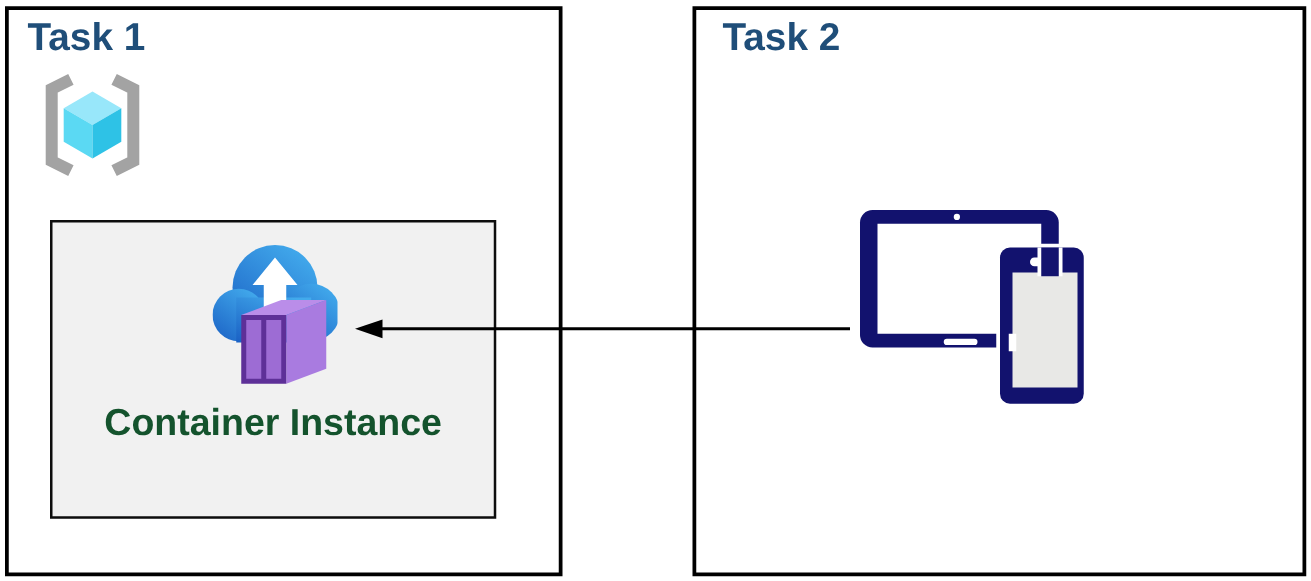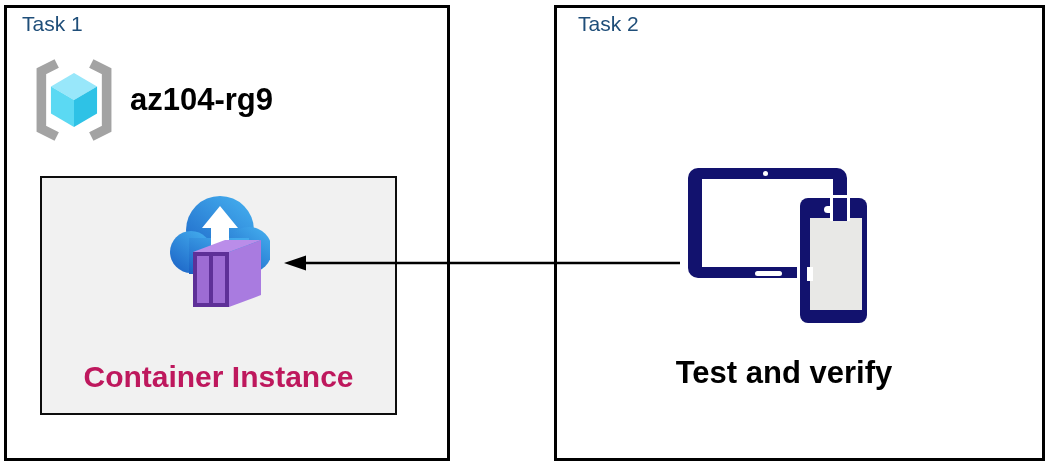--- a/index.html
+++ b/index.html
@@ -3,32 +3,32 @@
 <meta charset="utf-8">
 <style>
   html,body{margin:0;padding:0;background:#fff;}
   .canvas{
     position:relative;width:1049px;height:465px;background:#fff;overflow:hidden;
     font-family:"Liberation Sans",sans-serif;
   }
   .task-box{position:absolute;background:#fff;border:3px solid #000;box-sizing:border-box;}
   .task1-box{left:4px;top:5px;width:446px;height:456px;}
   .task2-box{left:554px;top:5px;width:491px;height:456px;}
-  .task-title{position:absolute;font-size:21px;font-weight:normal;color:#1F4E79;white-space:nowrap;}
+  .task-title{position:absolute;font-size:31px;font-weight:bold;color:#1F4E79;white-space:nowrap;}
   .t1-title{left:22px;top:12px;}
   .t2-title{left:578px;top:12px;text-align:right;}
   .rg-icon{position:absolute;left:26px;top:54px;width:96px;height:92px;}
   .rg-name{position:absolute;left:130px;top:82px;font-size:31px;font-weight:bold;color:#000;white-space:nowrap;}
   .inner-box{
     position:absolute;left:40px;top:176px;width:357px;height:239px;
     background:#F1F1F1;border:2px solid #0d0d0d;box-sizing:border-box;
   }
   .ci-icon{position:absolute;left:170px;top:188px;width:100px;height:125px;}
   .ci-label{position:absolute;left:40px;top:322px;width:357px;text-align:center;
-    font-size:30px;font-weight:bold;color:#be185d;white-space:nowrap;margin-top:38px;}
+    font-size:30px;font-weight:bold;color:#14532d;white-space:nowrap;}
   
   .tablet{position:absolute;left:688px;top:168px;width:159px;height:110px;background:#12126E;border-radius:10px;}
   .tablet-screen{position:absolute;left:702px;top:179px;width:131px;height:88px;background:#fff;}
   .tablet-camera{position:absolute;left:763px;top:171px;width:5px;height:5px;border-radius:50%;background:#fff;}
   .tablet-home{position:absolute;left:755px;top:271px;width:27px;height:5px;border-radius:3px;background:#fff;}
   .phone-outline{position:absolute;left:797px;top:195px;width:73px;height:131px;background:#fff;border-radius:11px;}
   .phone{position:absolute;left:800px;top:198px;width:67px;height:125px;background:#12126E;border-radius:8px;}
   .phone-screen{position:absolute;left:810px;top:218px;width:52px;height:92px;background:#E8E8E6;}
   .phone-speaker{position:absolute;left:824px;top:206px;width:15px;height:7px;border-radius:4px;background:#fff;}
   .bezel-cross{position:absolute;left:830px;top:198px;width:20px;height:23px;background:#fff;}
@@ -46,21 +46,20 @@
   <div class="task-box task1-box"></div>
   <div class="task-title t1-title">Task 1</div>
 
   <svg class="rg-icon" viewBox="0 0 100 90">
     <path d="M32,7 L16,15 L16,75 L32,83" fill="none" stroke="#A3A3A3" stroke-width="10"></path>
     <path d="M68,7 L84,15 L84,75 L68,83" fill="none" stroke="#A3A3A3" stroke-width="10"></path>
     <polygon points="50,17 74,31 50,45 26,31" fill="#98E7FA"></polygon>
     <polygon points="26,31 50,45 50,73 26,59" fill="#5BD9F3"></polygon>
     <polygon points="74,31 50,45 50,73 74,59" fill="#2EC2E6"></polygon>
   </svg>
-  <div class="rg-name">az104-rg9</div>
 
   <div class="inner-box"></div>
   <svg class="ci-icon" viewBox="0 0 100 125">
     <defs>
       <linearGradient id="cloudGrad" x1="0" y1="1" x2="0.75" y2="0">
         <stop offset="0" stop-color="#1A60C4"></stop>
         <stop offset="1" stop-color="#42AAEC"></stop>
       </linearGradient>
     </defs>
     <g>
@@ -90,20 +89,19 @@
     <div class="tablet-home"></div>
     <div class="phone-outline"></div>
     <div class="phone"></div>
     <div class="phone-screen"></div>
     <div class="phone-speaker"></div>
     <div class="bezel-cross">
       <div class="bezel-cross-inner"></div>
     </div>
     <div class="bezel-notch"></div>
   </div>
-  <div class="test-label">Test and verify</div>
 
   <svg class="arrow-layer">
     <line x1="680" y1="263" x2="303" y2="263" stroke="#000" stroke-width="2.5"></line>
     <polygon points="284,263 306,255.5 306,270.5" fill="#000"></polygon>
   </svg>
 
 </div>
 
 </body></html>

